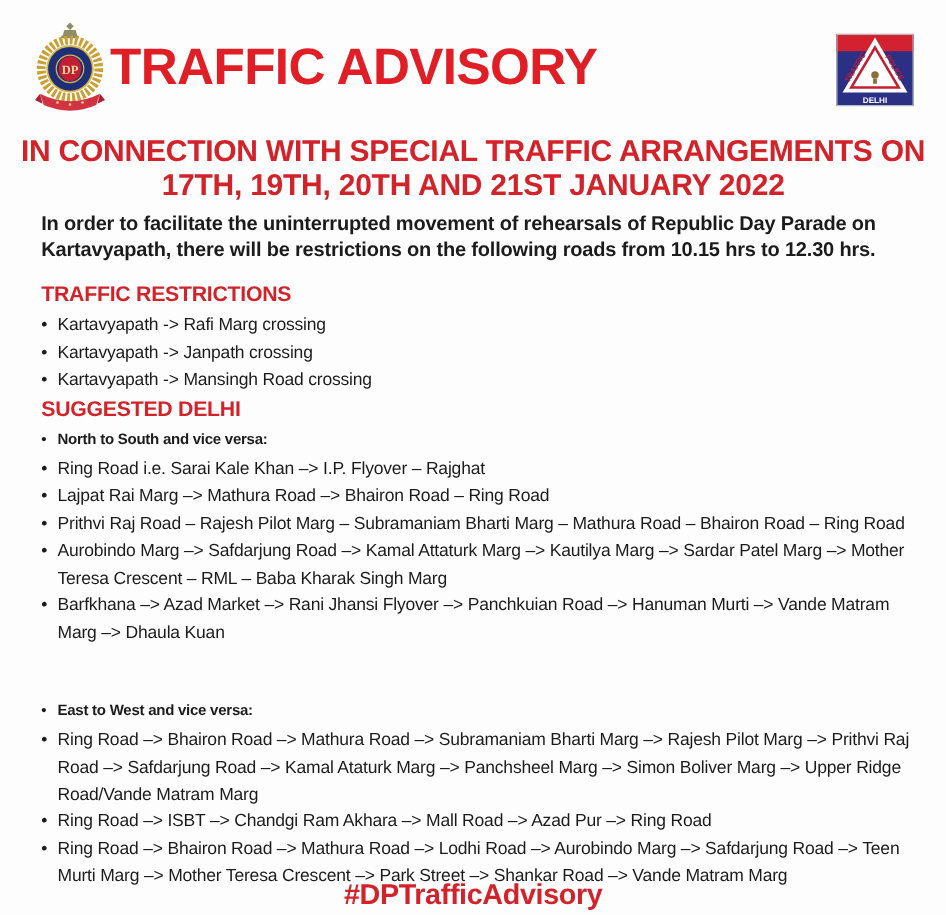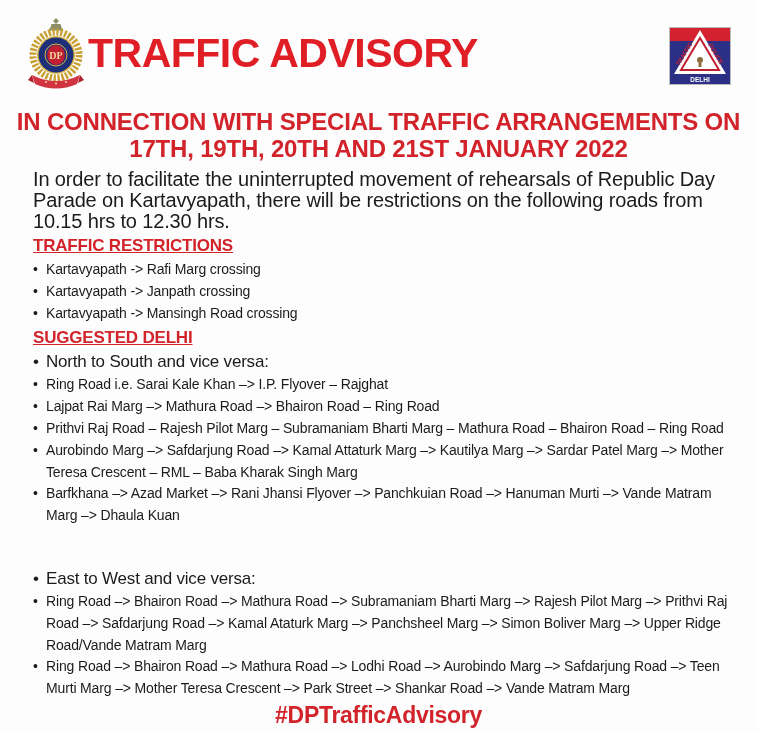--- a/index.html
+++ b/index.html
@@ -36,33 +36,33 @@
     margin-top: 12px;
     text-align: center;
     color: #d2232a;
     font-weight: bold;
     font-size: 24px;
     line-height: 27px;
     letter-spacing: -0.2px;
   }
   
   .intro {
-    margin: 7px 30px 4px 33px;
-    font-size: 20px;
+    margin: 7px 30px 15px 33px;
+    font-size: 16px;
     line-height: 21px;
     letter-spacing: -0.15px;
+    font-weight: bold;
   }
   
   .section-heading {
     margin: 4px 0 3px 33px;
     color: #d2232a;
     font-size: 17px;
     font-weight: bold;
     letter-spacing: -0.2px;
-    text-decoration: underline;
   }
   ul.plain-list {
     list-style: none;
     margin: 2px 24px 0 33px;
     font-size: 14px;
     line-height: 21.8px;
     letter-spacing: -0.15px;
   }
   ul.plain-list li {
     position: relative;
@@ -70,22 +70,22 @@
   }
   ul.plain-list li::before {
     content: "\2022";
     position: absolute;
     left: 0;
   }
   .route-label {
     position: relative;
     margin: 2px 24px 0 33px;
     padding-left: 13px;
-    font-weight: normal;
-    font-size: 17px;
+    font-weight: bold;
+    font-size: 12px;
     line-height: 21px;
     letter-spacing: -0.2px;
   }
   .route-label::before {
     content: "\2022";
     position: absolute;
     left: 0;
   }
   .route-label.gap-above { margin-top: 41px; }
   
@@ -172,18 +172,19 @@
     <li>Ring Road i.e. Sarai Kale Khan –&gt; I.P. Flyover – Rajghat</li>
     <li>Lajpat Rai Marg –&gt; Mathura Road –&gt; Bhairon Road – Ring Road</li>
     <li>Prithvi Raj Road – Rajesh Pilot Marg – Subramaniam Bharti Marg – Mathura Road – Bhairon Road – Ring Road</li>
     <li>Aurobindo Marg –&gt; Safdarjung Road –&gt; Kamal Attaturk Marg –&gt; Kautilya Marg –&gt; Sardar Patel Marg –&gt; Mother Teresa Crescent – RML – Baba Kharak Singh Marg</li>
     <li>Barfkhana –&gt; Azad Market –&gt; Rani Jhansi Flyover –&gt; Panchkuian Road –&gt; Hanuman Murti –&gt; Vande Matram Marg –&gt; Dhaula Kuan</li>
   </ul>
 
   <div class="route-label gap-above">East to West and vice versa:</div>
   <ul class="plain-list">
     <li>Ring Road –&gt; Bhairon Road –&gt; Mathura Road –&gt; Subramaniam Bharti Marg –&gt; Rajesh Pilot Marg –&gt; Prithvi Raj Road –&gt; Safdarjung Road –&gt; Kamal Ataturk Marg –&gt; Panchsheel Marg –&gt; Simon Boliver Marg –&gt; Upper Ridge Road/Vande Matram Marg</li>
+    <li>Ring Road –&gt; ISBT –&gt; Chandgi Ram Akhara –&gt; Mall Road –&gt; Azad Pur –&gt; Ring Road</li>
     <li>Ring Road –&gt; Bhairon Road –&gt; Mathura Road –&gt; Lodhi Road –&gt; Aurobindo Marg –&gt; Safdarjung Road –&gt; Teen Murti Marg –&gt; Mother Teresa Crescent –&gt; Park Street –&gt; Shankar Road –&gt; Vande Matram Marg</li>
   </ul>
 
   <div class="hashtag">#DPTrafficAdvisory</div>
 
 </div>
 
 </body></html>

